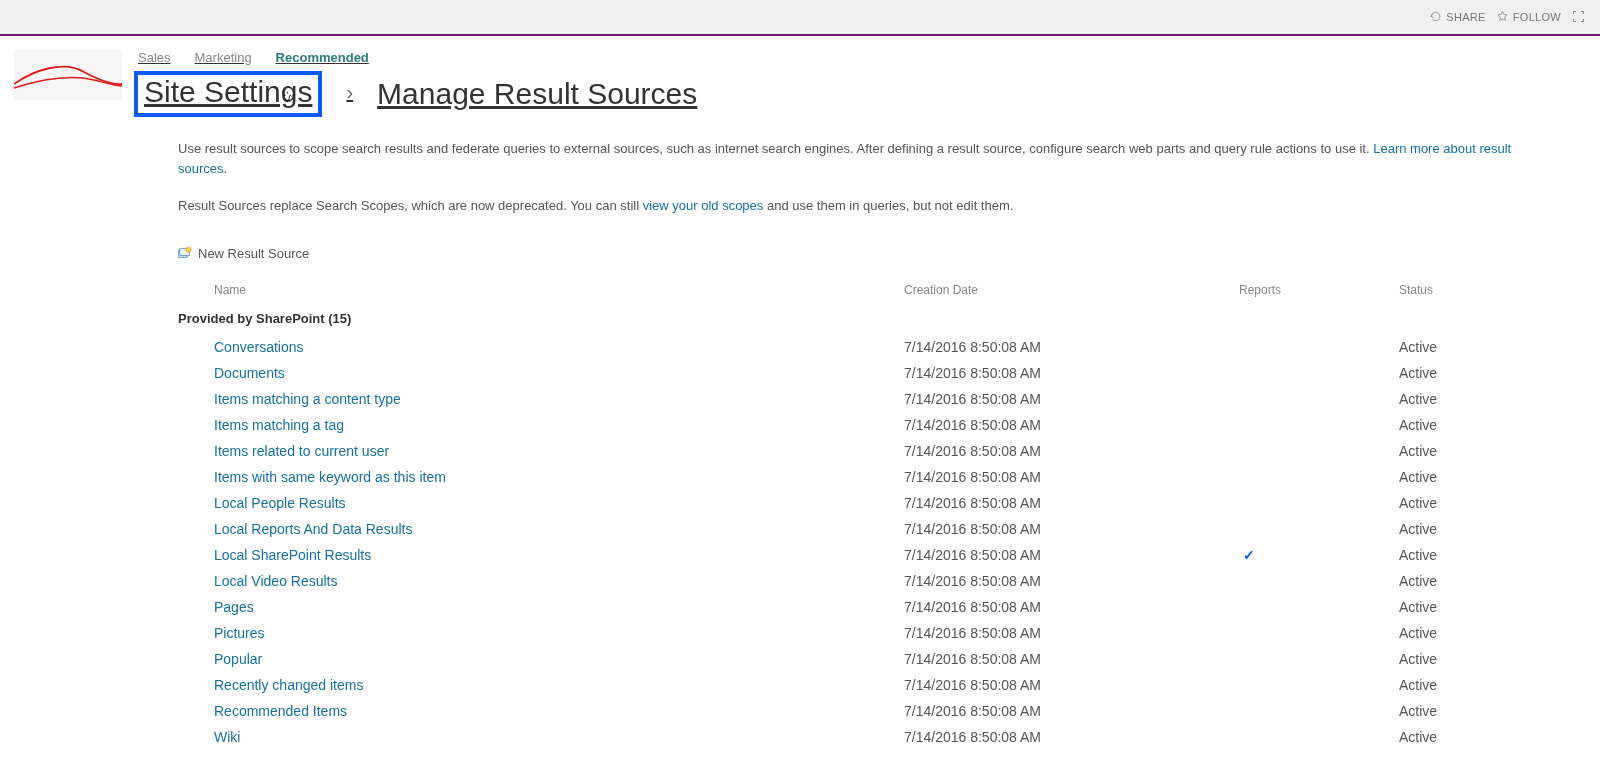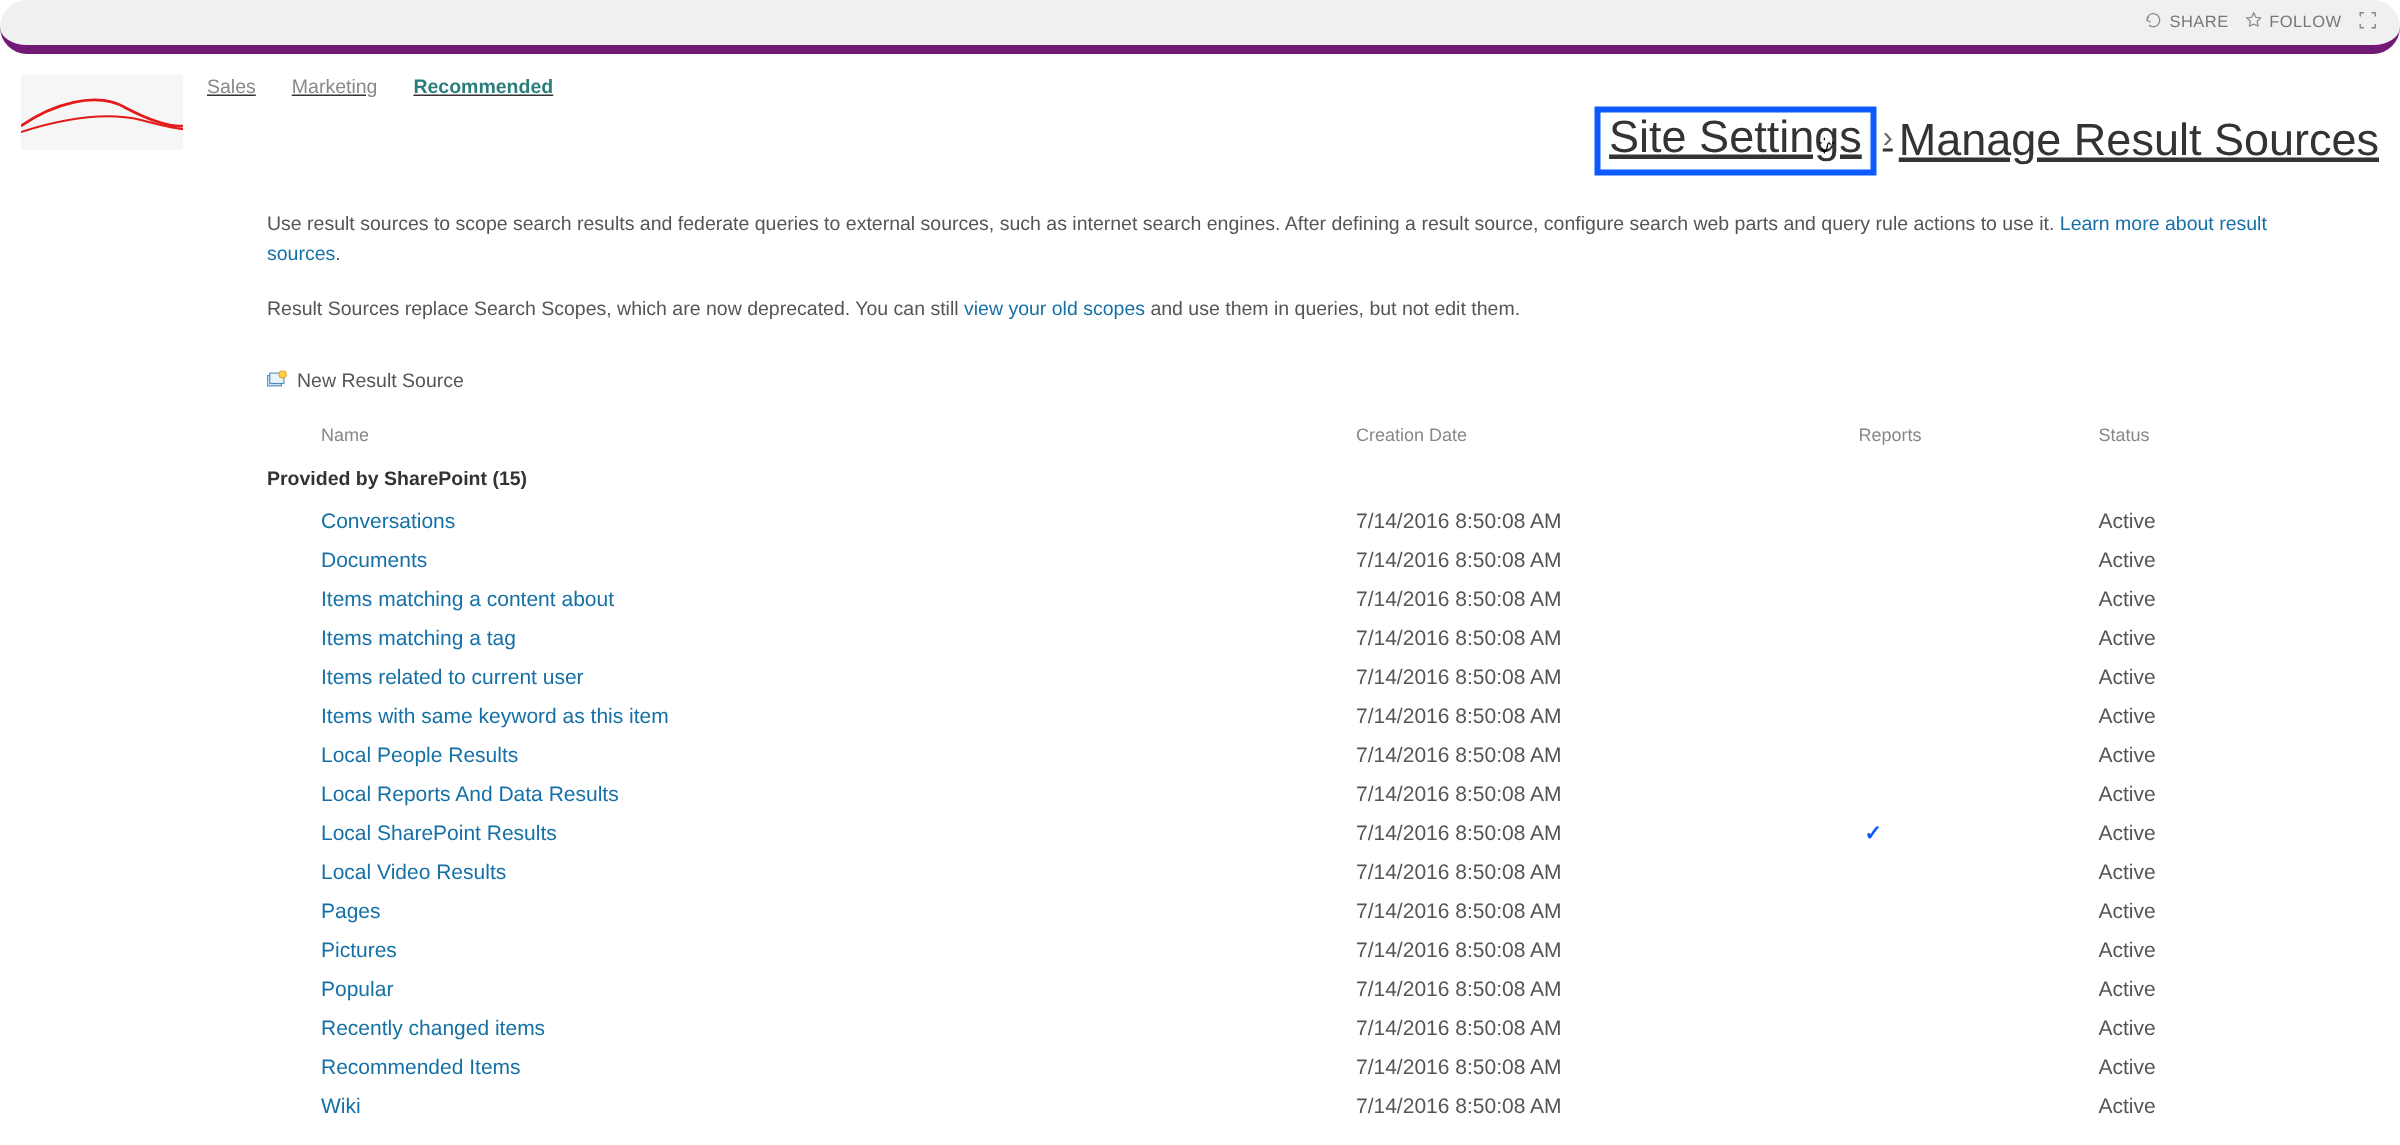--- a/index.html
+++ b/index.html
@@ -9,27 +9,26 @@
     }
     body {
       font-family: "Segoe UI Light", "Segoe UI", Tahoma, Arial, sans-serif;
       font-size: 13px;
       color: #333;
       background: #fff;
     }
     .top-ribbon {
       height: 36px;
       background: #f0f0f0;
-      border-bottom: 6px solid #701a75;
+      border-bottom: 2px solid #701a75;
       display: flex;
       justify-content: flex-end;
       align-items: center;
       padding: 0 14px;
       gap: 10px;
-      border-radius: 18px;
     }
     .ribbon-action {
       display: flex;
       align-items: center;
       gap: 4px;
       color: #777;
       font-size: 11px;
       letter-spacing: 0.3px;
       cursor: pointer;
     }
@@ -77,27 +76,26 @@
       text-decoration: none;
       cursor: pointer;
     }
     .top-nav a.active {
       color: #2a7d7d;
       font-weight: 600;
     }
     .page-title-row {
       display: flex;
       align-items: center;
-      gap: 4px;
+      gap: 24px;
       font-family: "Segoe UI Light", "Segoe UI", Tahoma, sans-serif;
       font-size: 30px;
       font-weight: 300;
       color: #333;
       padding-left: 0;
-      justify-content: flex-end;
     }
     .site-settings-link {
       border: 4px solid #0a5aff;
       padding: 0 6px 4px 6px;
       cursor: pointer;
       position: relative;
       display: inline-block;
     }
     .cursor-overlay {
       position: absolute;
@@ -278,21 +276,21 @@
           <div class="cell-default"></div>
           <div class="cell-status">Active</div>
         </div>
         <div class="table-row">
           <div><a>Documents</a></div>
           <div class="cell-date">7/14/2016 8:50:08 AM</div>
           <div class="cell-default"></div>
           <div class="cell-status">Active</div>
         </div>
         <div class="table-row">
-          <div><a>Items matching a content about</a></div>
+          <div><a>Items matching a content type</a></div>
           <div class="cell-date">7/14/2016 8:50:08 AM</div>
           <div class="cell-default"></div>
           <div class="cell-status">Active</div>
         </div>
         <div class="table-row">
           <div><a>Items matching a tag</a></div>
           <div class="cell-date">7/14/2016 8:50:08 AM</div>
           <div class="cell-default"></div>
           <div class="cell-status">Active</div>
         </div>

